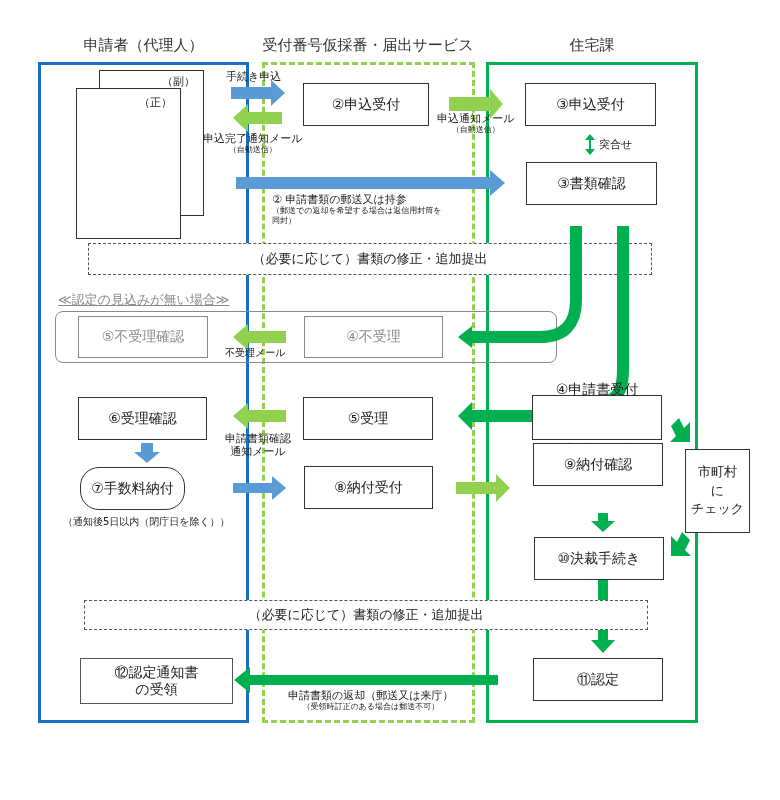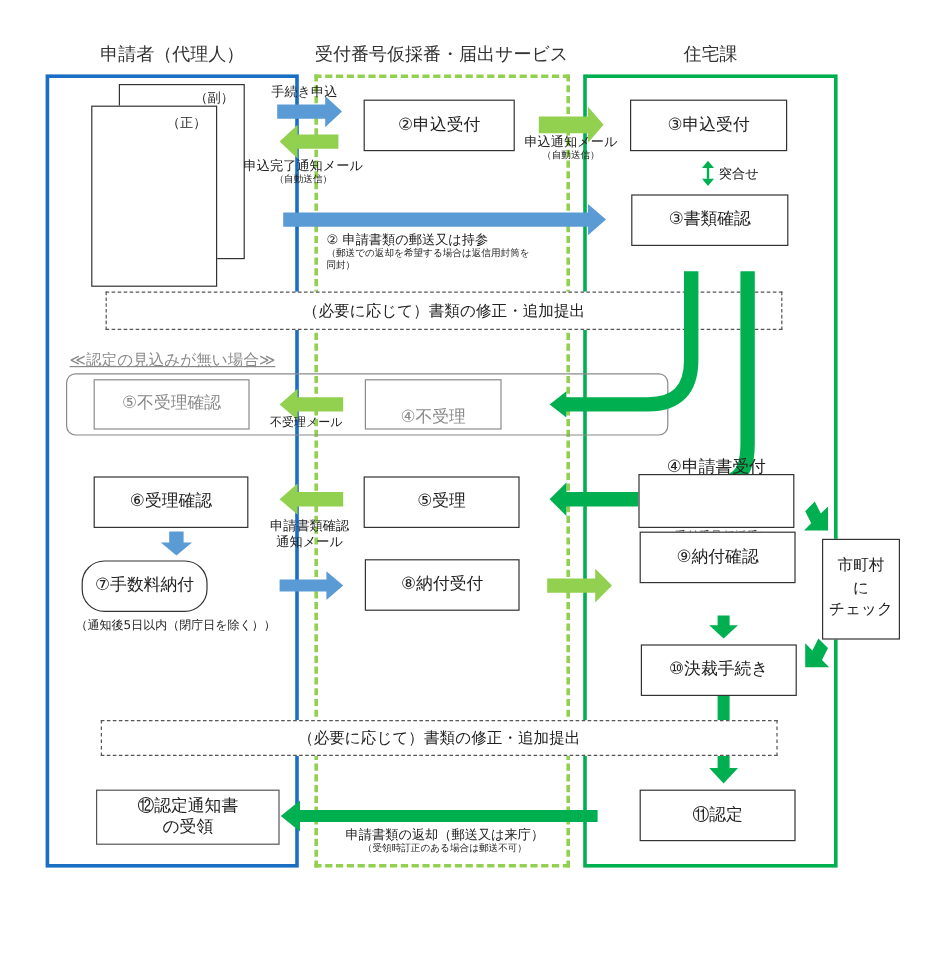--- a/index.html
+++ b/index.html
@@ -129,36 +129,36 @@
 <div class="box" style="left:525px;top:83px;width:131px;height:43px;">
     <span>③申込受付</span>
   </div>
 <div class="box" style="left:526px;top:162px;width:131px;height:43px;">
     <span>③書類確認</span>
   </div>
 
 <div class="box gray" style="left:78px;top:316px;width:130px;height:42px;">
     <span>⑤不受理確認</span>
   </div>
-<div class="box gray" style="left:304px;top:316px;width:114px;height:42px;justify-content:flex-end;">
+<div class="box gray" style="left:304px;top:316px;width:139px;height:42px;">
     <span>④不受理</span>
   </div>
 
 <div class="box" style="left:532px;top:395px;width:130px;height:45px;">
   <span>④申請書受付</span>
   <span class="sub">（受付番号仮採番）</span>
 </div>
 <div class="box" style="left:303px;top:397px;width:130px;height:43px;">
     <span>⑤受理</span>
   </div>
 <div class="box" style="left:78px;top:397px;width:129px;height:43px;">
     <span>⑥受理確認</span>
   </div>
 
-<div class="box" style="left:68px;top:467px;width:105px;height:43px;border-radius:19px;">
+<div class="box" style="left:80px;top:467px;width:105px;height:43px;border-radius:19px;">
     <span>⑦手数料納付</span>
   </div>
 <div class="box" style="left:304px;top:466px;width:129px;height:43px;">
     <span>⑧納付受付</span>
   </div>
 <div class="box" style="left:533px;top:443px;width:130px;height:43px;">
     <span>⑨納付確認</span>
   </div>
 <div class="box" style="left:534px;top:537px;width:130px;height:43px;">
     <span>⑩決裁手続き</span>

